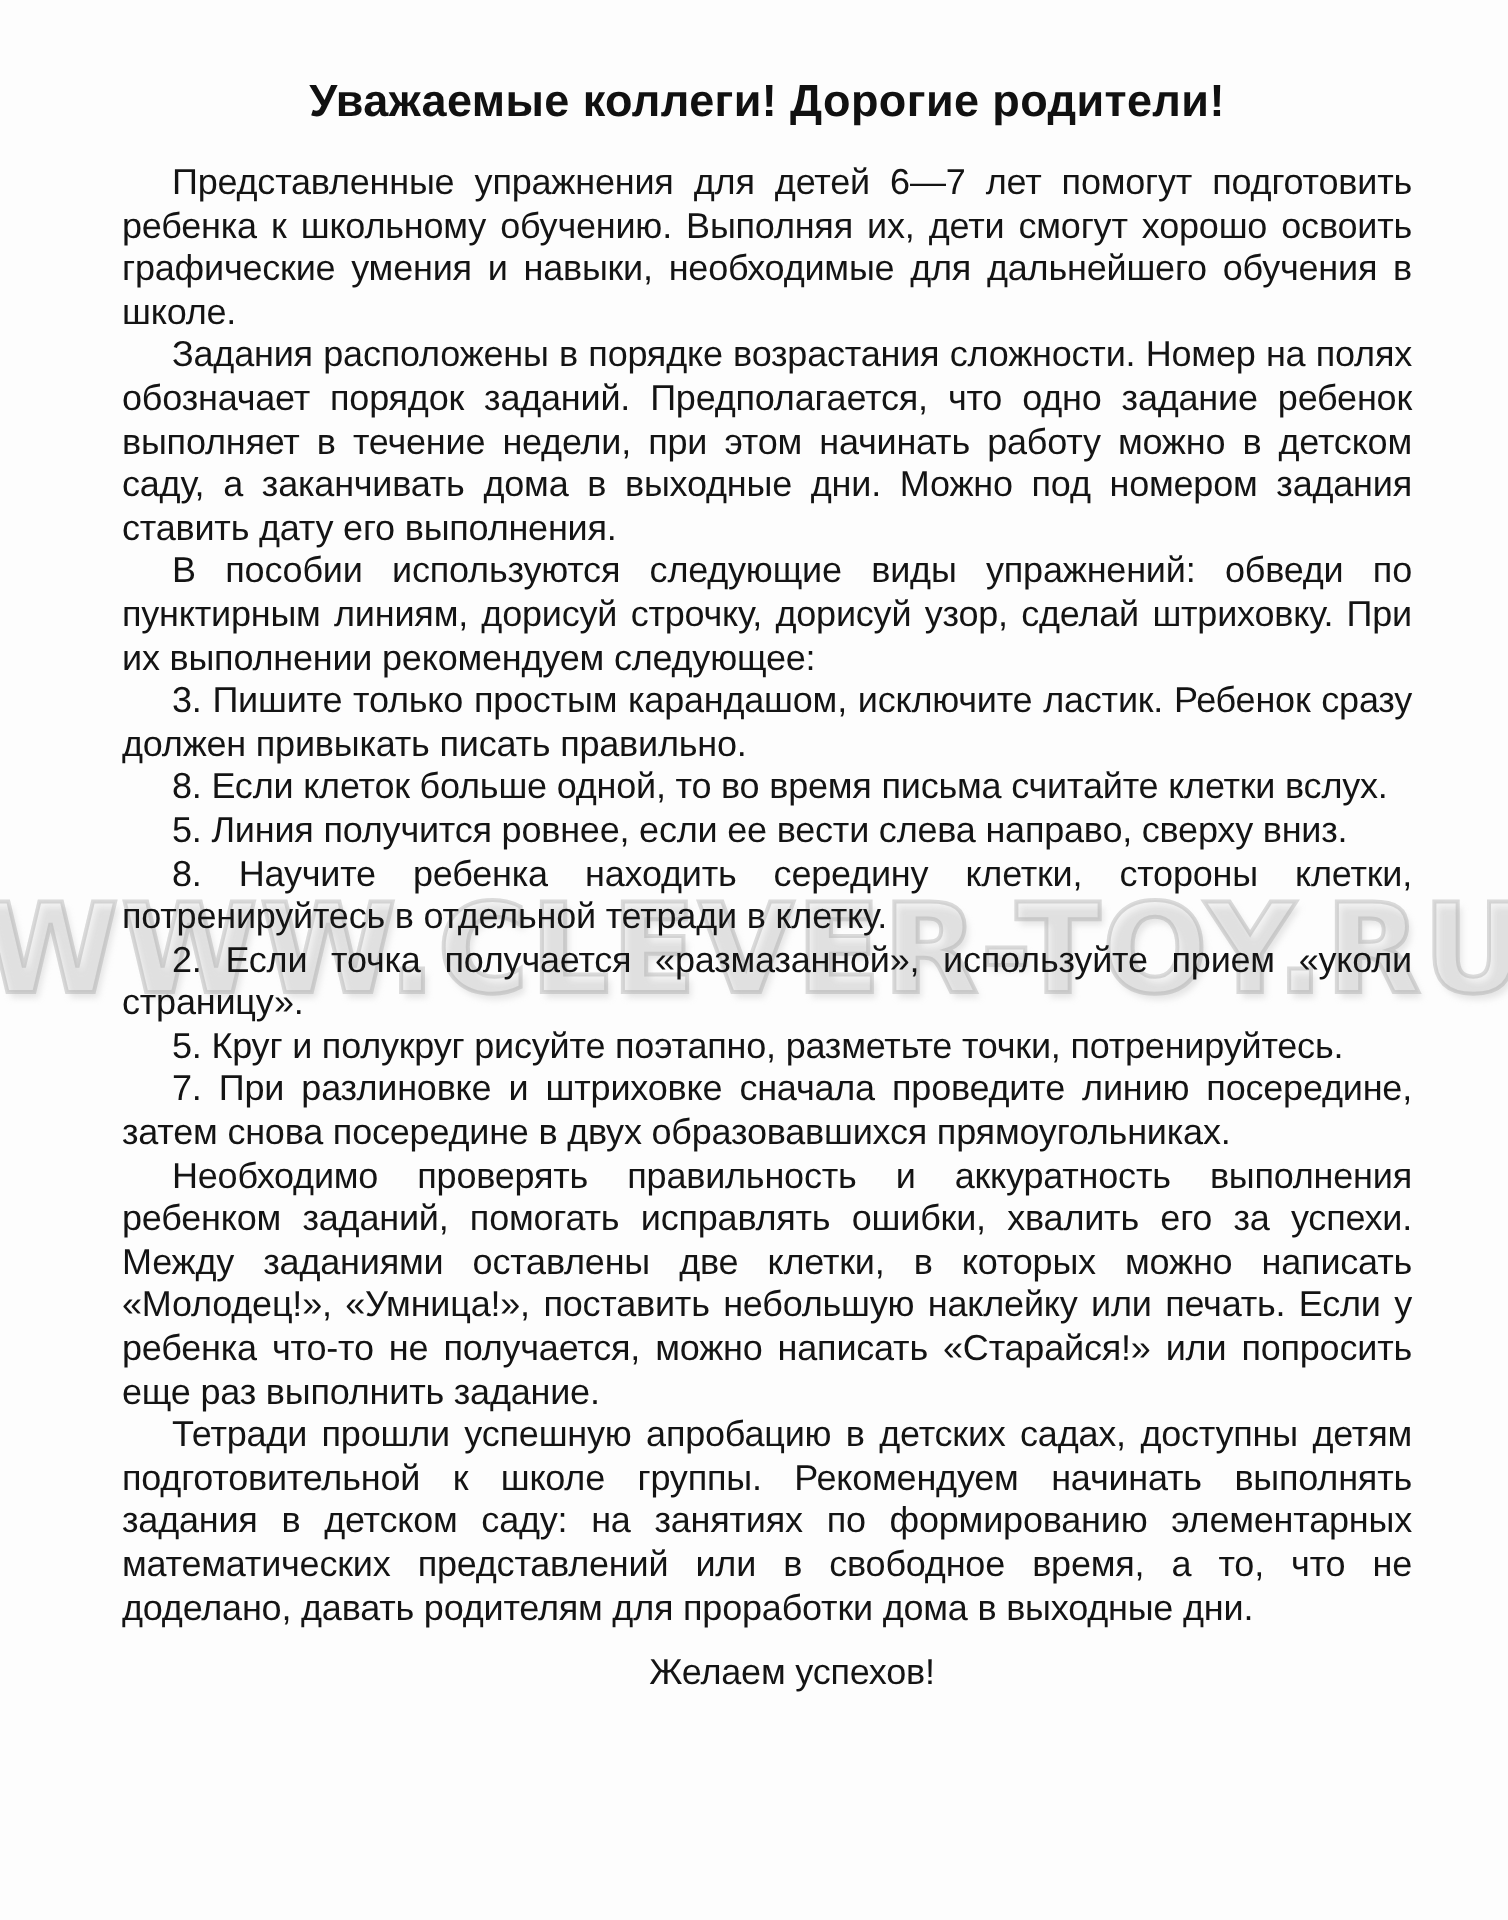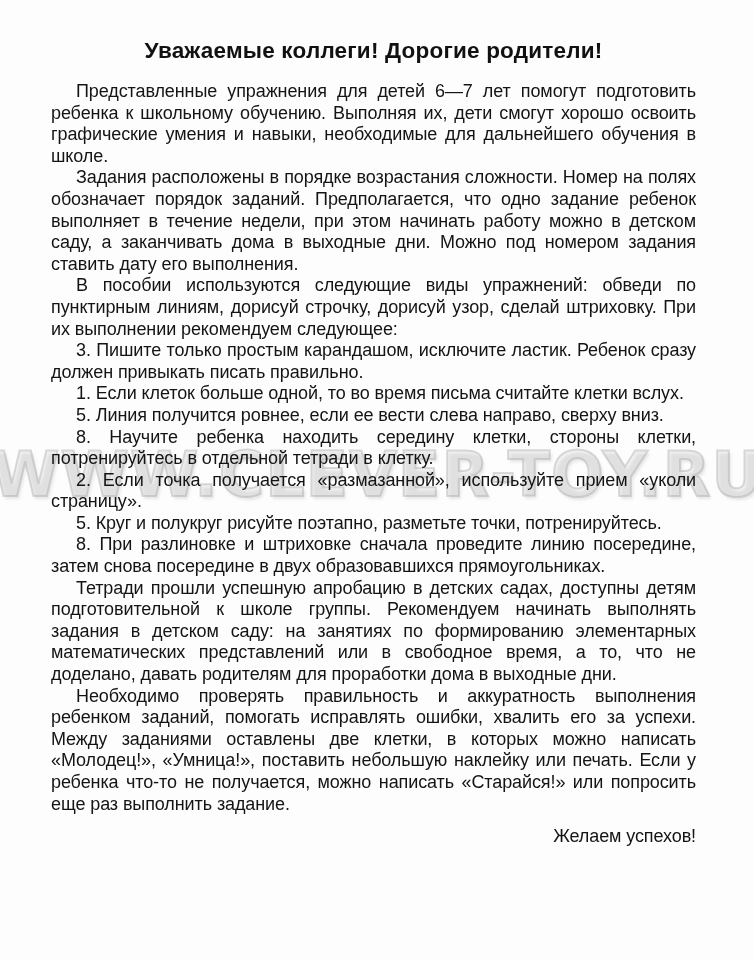--- a/index.html
+++ b/index.html
@@ -27,21 +27,21 @@
     letter-spacing: 1px;
     white-space: nowrap;
     color: rgba(200, 200, 200, 0.18);
     -webkit-text-stroke: 2px rgba(165, 165, 165, 0.40);
     text-shadow: 2px 3px 3px rgba(185, 185, 185, 0.35);
     z-index: 0;
     pointer-events: none;
   }
   .content {
     position: absolute;
-    left: 51px;
+    left: 61px;
     top: 38px;
     width: 645px;
     z-index: 1;
   }
   .title {
     margin: 0 0 17px 0;
     font-size: 22.5px;
     font-weight: bold;
     text-align: center;
     letter-spacing: 0.2px;
@@ -50,39 +50,39 @@
   .body-text p {
     margin: 0;
     font-size: 18px;
     line-height: 21.6px;
     text-align: justify;
     text-indent: 25px;
     letter-spacing: -0.1px;
   }
   .body-text p.closing {
     margin-top: 11px;
-    text-align: right;
+    text-align: center;
   }
 </style>
 </head>
 <body>
 
 <div class="page">
   <div class="watermark">WWW.CLEVER-TOY.RU</div>
   <div class="content">
     <h1 class="title">Уважаемые коллеги! Дорогие родители!</h1>
     <div class="body-text">
       <p>Представленные упражнения для детей 6—7 лет помогут подготовить ребенка к школьному обучению. Выполняя их, дети смогут хорошо освоить графические умения и навыки, необходимые для дальнейшего обучения в школе.</p>
       <p>Задания расположены в порядке возрастания сложности. Номер на полях обозначает порядок заданий. Предполагается, что одно задание ребенок выполняет в течение недели, при этом начинать работу можно в детском саду, а заканчивать дома в выходные дни. Можно под номером задания ставить дату его выполнения.</p>
       <p>В пособии используются следующие виды упражнений: обведи по пунктирным линиям, дорисуй строчку, дорисуй узор, сделай штриховку. При их выполнении рекомендуем следующее:</p>
       <p>3. Пишите только простым карандашом, исключите ластик. Ребенок сразу должен привыкать писать правильно.</p>
-      <p>1. Если клеток больше одной, то во время письма считайте клетки вслух.</p>
+      <p>8. Если клеток больше одной, то во время письма считайте клетки вслух.</p>
       <p>5. Линия получится ровнее, если ее вести слева направо, сверху вниз.</p>
       <p>8. Научите ребенка находить середину клетки, стороны клетки, потренируйтесь в отдельной тетради в клетку.</p>
       <p>2. Если точка получается «размазанной», используйте прием «уколи страницу».</p>
       <p>5. Круг и полукруг рисуйте поэтапно, разметьте точки, потренируйтесь.</p>
-      <p>8. При разлиновке и штриховке сначала проведите линию посередине, затем снова посередине в двух образовавшихся прямоугольниках.</p>
+      <p>7. При разлиновке и штриховке сначала проведите линию посередине, затем снова посередине в двух образовавшихся прямоугольниках.</p>
+      <p>Необходимо проверять правильность и аккуратность выполнения ребенком заданий, помогать исправлять ошибки, хвалить его за успехи. Между заданиями оставлены две клетки, в которых можно написать «Молодец!», «Умница!», поставить небольшую наклейку или печать. Если у ребенка что-то не получается, можно написать «Старайся!» или попросить еще раз выполнить задание.</p>
       <p>Тетради прошли успешную апробацию в детских садах, доступны детям подготовительной к школе группы. Рекомендуем начинать выполнять задания в детском саду: на занятиях по формированию элементарных математических представлений или в свободное время, а то, что не доделано, давать родителям для проработки дома в выходные дни.</p>
-      <p>Необходимо проверять правильность и аккуратность выполнения ребенком заданий, помогать исправлять ошибки, хвалить его за успехи. Между заданиями оставлены две клетки, в которых можно написать «Молодец!», «Умница!», поставить небольшую наклейку или печать. Если у ребенка что-то не получается, можно написать «Старайся!» или попросить еще раз выполнить задание.</p>
       <p class="closing">Желаем успехов!</p>
     </div>
   </div>
 </div>
 
 </body></html>

